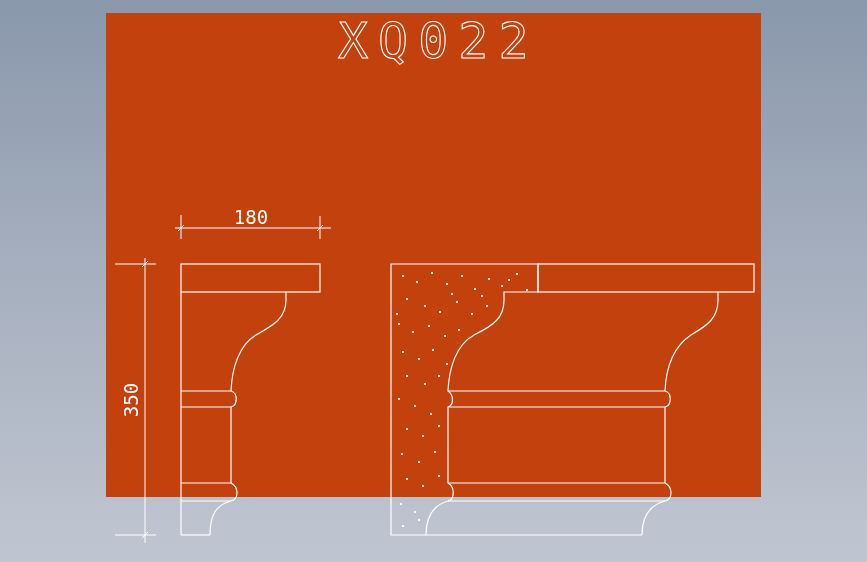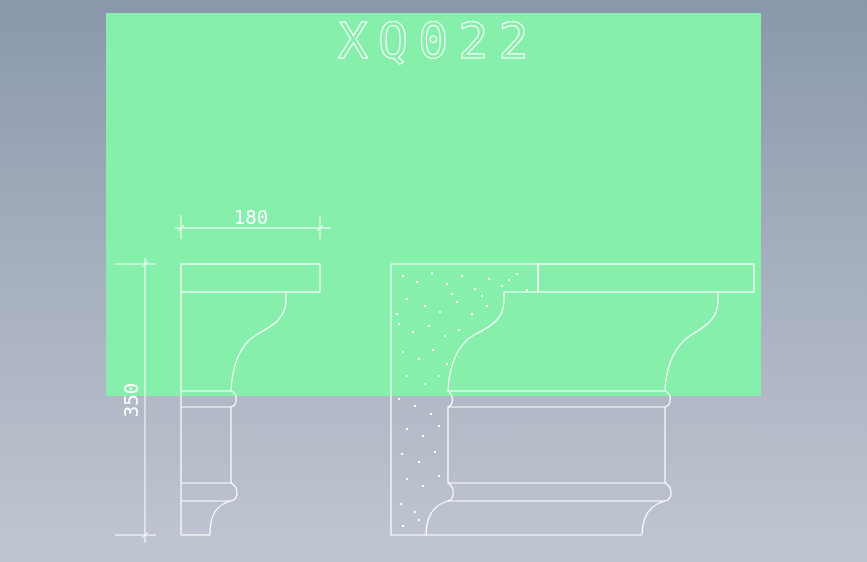--- a/index.html
+++ b/index.html
@@ -2,22 +2,22 @@
 <html><head>
 <meta charset="utf-8">
 <style>
   html, body { margin:0; padding:0; }
   body {
     width:867px; height:562px; overflow:hidden; position:relative;
     background: linear-gradient(to bottom, #8a98ac 0%, #a7b0bf 50%, #c0c6d1 100%);
     font-family: "DejaVu Sans Mono", monospace;
   }
   #canvas {
-    position:absolute; left:106px; top:13px; width:655px; height:383px;
-    background:#86efac;
+    position:absolute; left:106px; top:13px; width:655px; height:484px;
+    background:#c2410c;
   }
   #canvas svg { position:absolute; left:0; top:0; }
 </style>
 </head>
 <body>
 
 <div id="canvas">
   <svg width="655" height="536" viewBox="0 0 655 536">
 
     <text x="232" y="45" fill="none" stroke="#fff" stroke-width="1.1" font-family="DejaVu Sans Mono, monospace" font-size="50" letter-spacing="10">XQ022</text>

